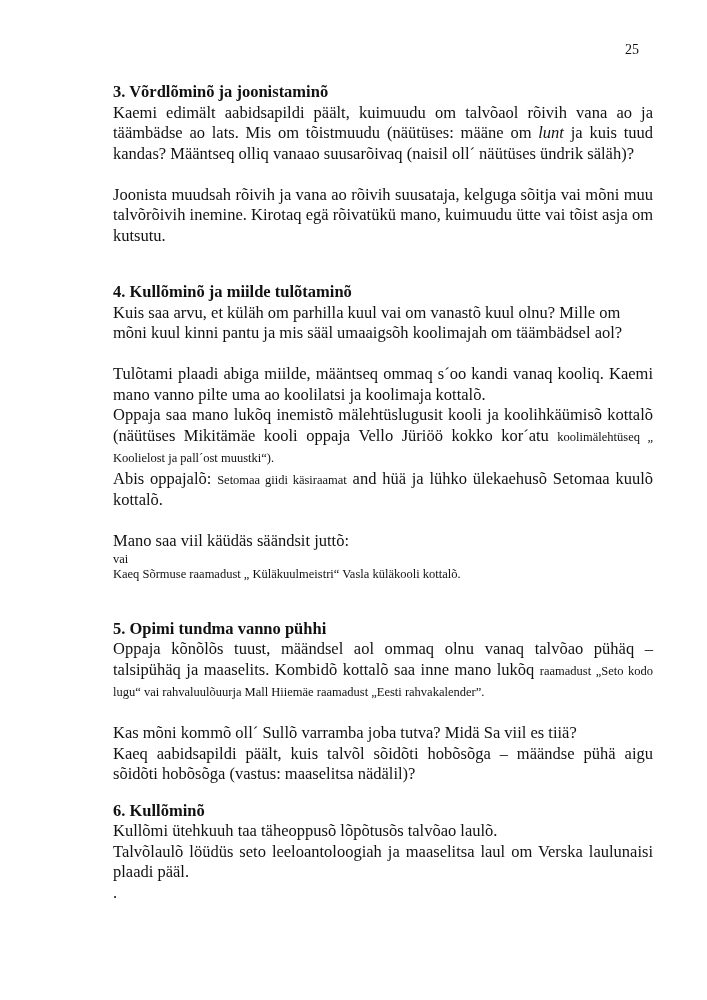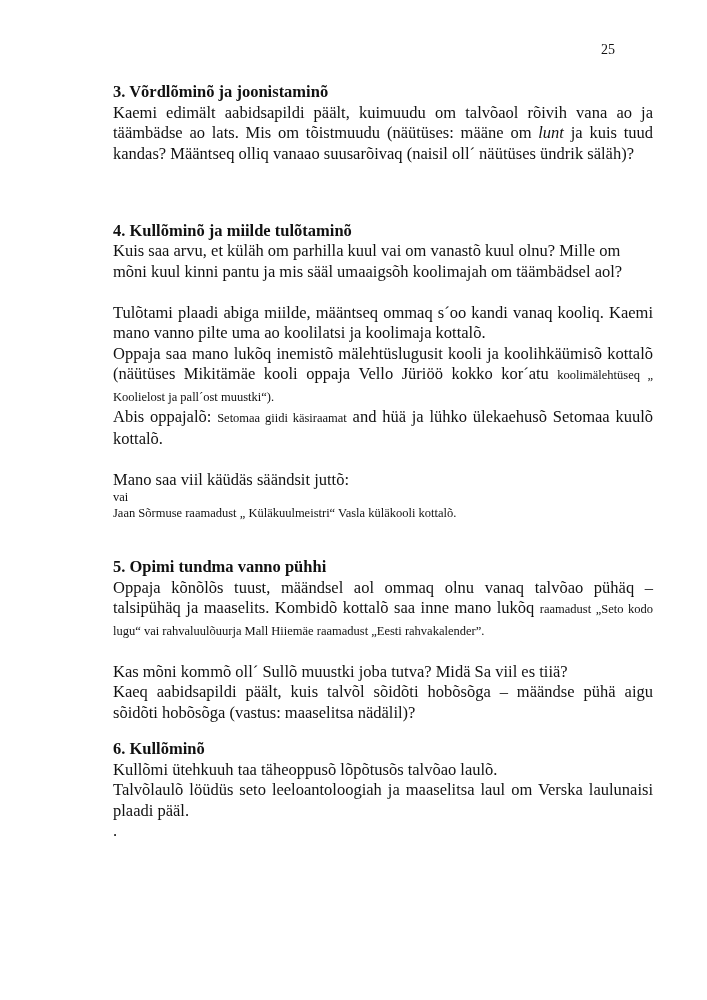--- a/index.html
+++ b/index.html
@@ -1,18 +1,18 @@
 <!DOCTYPE html>
 <html><head>
 <meta charset="utf-8">
 <style>
   html, body { margin: 0; padding: 0; background: #ffffff; }
   body { width: 707px; height: 1000px; position: relative; overflow: hidden;
          font-family: "Liberation Serif", serif; color: #111; }
-  .page-num { position: absolute; top: 42px; right: 92px; font-size: 14px; }
+  .page-num { position: absolute; top: 42px; right: 68px; font-size: 14px; }
   .content { position: absolute; left: 85px; width: 540px; top: 82px;
              font-size: 16.5px; line-height: 20.5px; margin-left: 28px; }
   .justify { text-align: justify; text-align-last: left; }
   h2 { font-size: 16.5px; font-weight: bold; margin: 0; line-height: 20.5px; }
   p { margin: 0; }
   .small { font-size: 12.5px; }
   .gap { height: 20.5px; }
   .gap2 { height: 36px; }
   .gap-s { height: 16px; }
   .list p { font-size: 12.5px; line-height: 15.5px; }
@@ -22,46 +22,47 @@
 <body>
 
 <div class="page-num">25</div>
 
 <div class="content">
 
   <section>
     <h2>3. Võrdlõminõ ja joonistaminõ</h2>
     <p class="justify"><span>Kaemi edimält aabidsapildi päält, kuimuudu om talvõaol rõivih vana ao ja täämbädse ao lats. Mis om tõistmuudu (näütüses: määne om </span><em>lunt</em><span> ja kuis tuud kandas? Määntseq olliq vanaao suusarõivaq (naisil oll´ näütüses ündrik säläh)?</span></p>
     <div class="gap"></div>
+    <p class="justify">Joonista muudsah rõivih ja vana ao rõivih suusataja, kelguga sõitja vai mõni muu talvõrõivih inemine. Kirotaq egä rõivatükü mano, kuimuudu ütte vai tõist asja om kutsutu.</p>
   </section>
 
   <div class="gap2"></div>
 
   <section>
     <h2>4. Kullõminõ ja miilde tulõtaminõ</h2>
     <p>Kuis saa arvu, et küläh om parhilla kuul vai om vanastõ kuul olnu? Mille om mõni kuul kinni pantu ja mis sääl umaaigsõh koolimajah om täämbädsel aol?</p>
     <div class="gap"></div>
     <p class="justify">Tulõtami plaadi abiga miilde, määntseq ommaq s´oo kandi vanaq kooliq. Kaemi mano vanno pilte uma ao koolilatsi ja koolimaja kottalõ.</p>
     <p class="justify"><span>Oppaja saa mano lukõq inemistõ mälehtüslugusit kooli ja koolihkäümisõ kottalõ (näütüses Mikitämäe kooli oppaja Vello Jüriöö kokko kor´atu </span><span class="small">koolimälehtüseq „ Koolielost ja pall´ost muustki“).</span></p>
     <p class="justify"><span>Abis oppajalõ: </span><span class="small">Setomaa giidi käsiraamat</span><span> and hüä ja lühko ülekaehusõ Setomaa kuulõ kottalõ.</span></p>
     <div class="gap"></div>
     <p>Mano saa viil käüdäs säändsit juttõ:</p>
     <div class="list">
       <p>vai</p>
-      <p>Jaan Sõrmuse raamadust „ Küläkuulmeistri“ Vasla küläkooli kottalõ.</p>
+      <p>Kaeq Sõrmuse raamadust „ Küläkuulmeistri“ Vasla küläkooli kottalõ.</p>
     </div>
   </section>
 
   <div class="gap2"></div>
 
   <section>
     <h2>5. Opimi tundma vanno pühhi</h2>
     <p class="justify"><span>Oppaja kõnõlõs tuust, määndsel aol ommaq olnu vanaq talvõao pühäq – talsipühäq ja maaselits. Kombidõ kottalõ saa inne mano lukõq </span><span class="small">raamadust „Seto kodo lugu“ vai rahvaluulõuurja Mall Hiiemäe raamadust „Eesti rahvakalender”.</span></p>
     <div class="gap"></div>
-    <p>Kas mõni kommõ oll´ Sullõ muustki joba tutva? Midä Sa viil es tiiä?</p>
+    <p>Kas mõni kommõ oll´ Sullõ varramba joba tutva? Midä Sa viil es tiiä?</p>
     <p class="justify">Kaeq aabidsapildi päält, kuis talvõl sõidõti hobõsõga – määndse pühä aigu sõidõti hobõsõga (vastus: maaselitsa nädälil)?</p>
   </section>
 
   <div class="gap-s"></div>
 
   <section>
     <h2>6. Kullõminõ</h2>
     <p>Kullõmi ütehkuuh taa täheoppusõ lõpõtusõs talvõao laulõ.</p>
     <p class="justify">Talvõlaulõ löüdüs seto leeloantoloogiah ja maaselitsa laul om Verska laulunaisi plaadi pääl.</p>
     <p>.</p>

